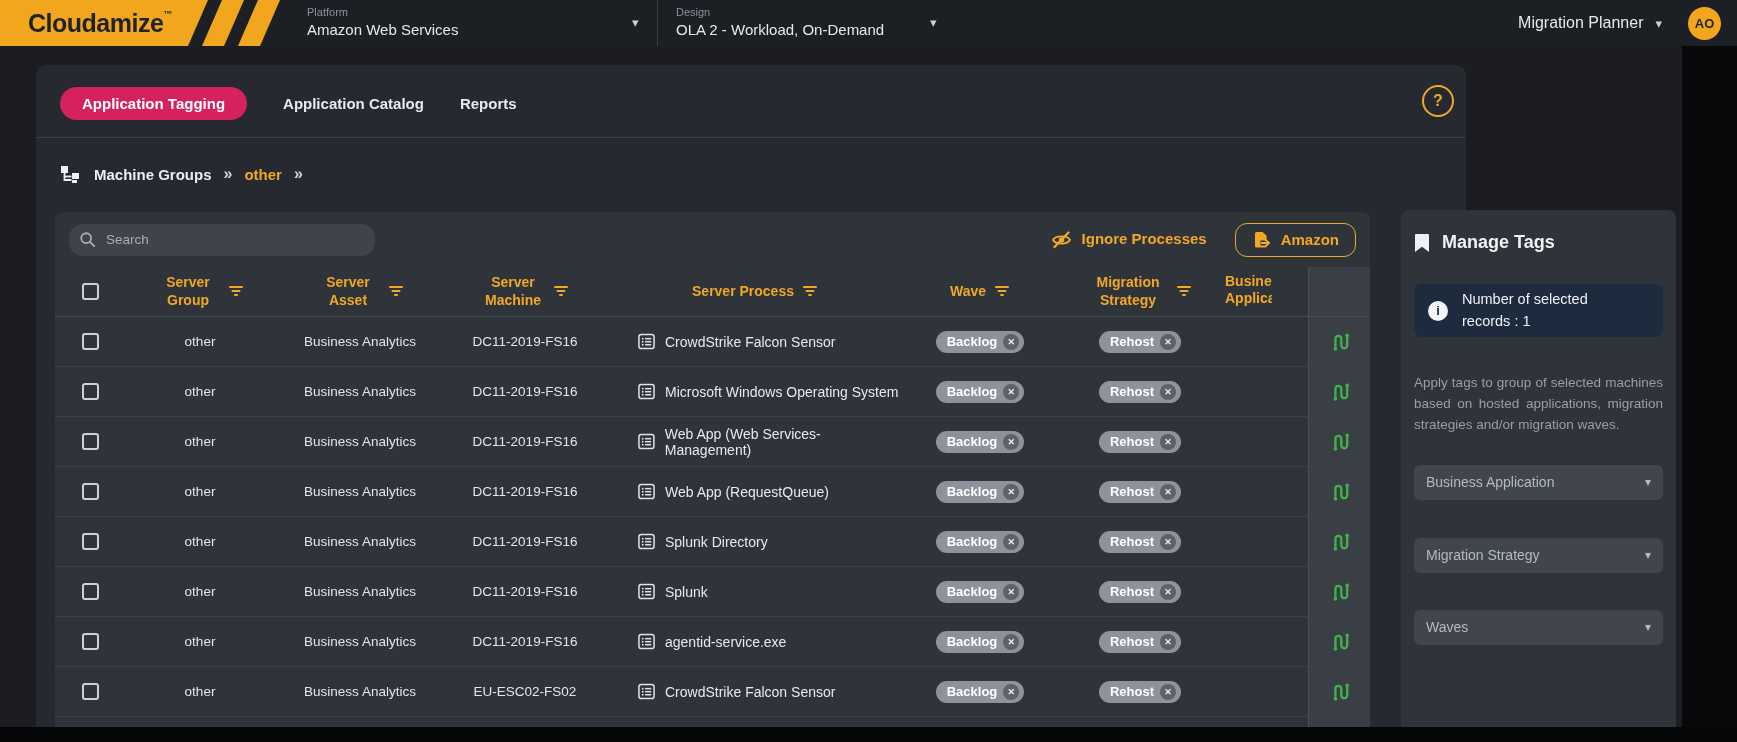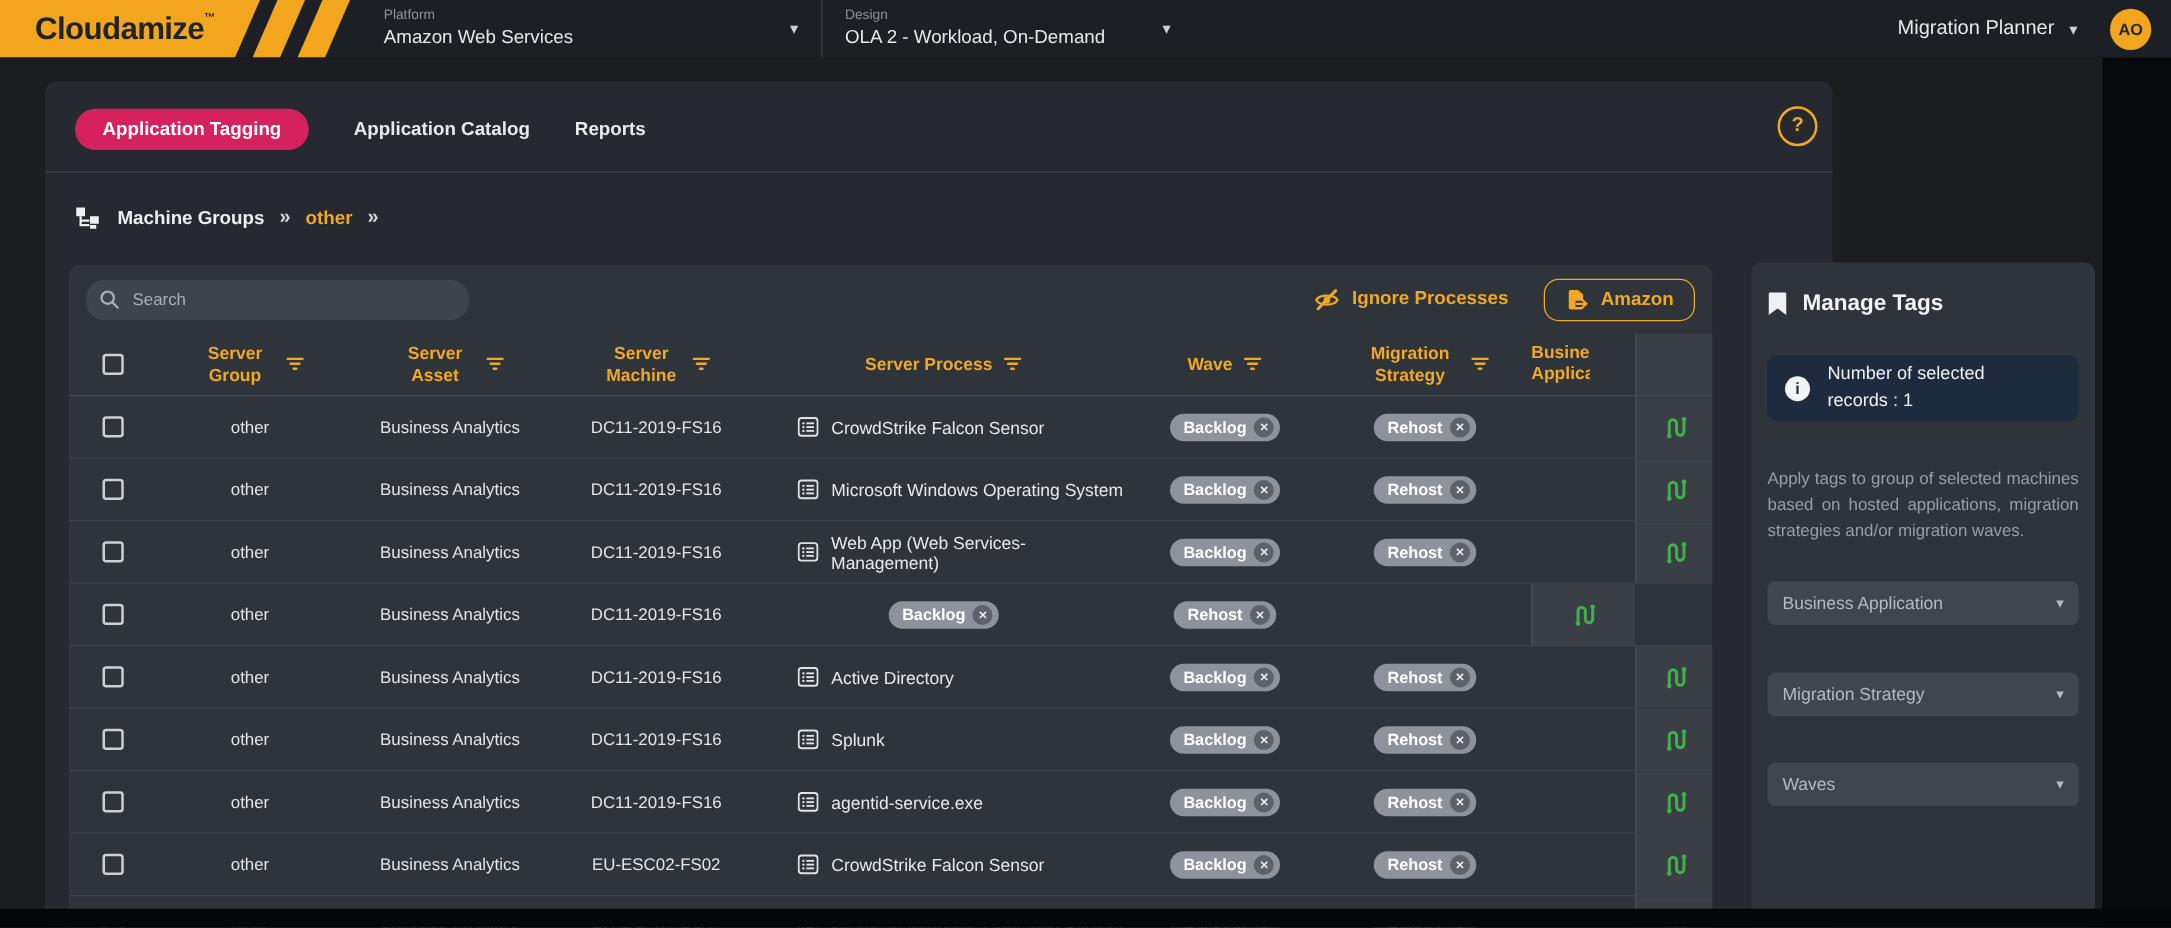--- a/index.html
+++ b/index.html
@@ -387,20 +387,32 @@
     </div>
   </div>
 
   <div class="grid-row tr">
     <div class="td">
       <span class="checkbox"></span>
     </div>
     <div class="td">other</div>
     <div class="td">Business Analytics</div>
     <div class="td">DC11-2019-FS16</div>
+    <div class="td cell-process">
+      <svg width="17" height="17" viewBox="0 0 18 18">
+        <rect x="1" y="1.5" width="16" height="15" rx="2.5" fill="none" stroke="#dfe3e7" stroke-width="1.6"></rect>
+        <circle cx="5" cy="6" r="1" fill="#dfe3e7"></circle>
+                <rect x="7.5" y="5.2" width="6.5" height="1.6" fill="#dfe3e7"></rect>
+        <circle cx="5" cy="9.2" r="1" fill="#dfe3e7"></circle>
+                <rect x="7.5" y="8.4" width="6.5" height="1.6" fill="#dfe3e7"></rect>
+        <circle cx="5" cy="12.4" r="1" fill="#dfe3e7"></circle>
+                <rect x="7.5" y="11.6" width="6.5" height="1.6" fill="#dfe3e7"></rect>
+      </svg>
+      <span>Web App (RequestQueue)</span>
+    </div>
     <div class="td">
       <span class="badge">
         <span>Backlog</span>
         <span class="badge-x">✕</span>
       </span>
     </div>
     <div class="td">
       <span class="badge">
         <span>Rehost</span>
         <span class="badge-x">✕</span>
@@ -426,21 +438,21 @@
     <div class="td cell-process">
       <svg width="17" height="17" viewBox="0 0 18 18">
         <rect x="1" y="1.5" width="16" height="15" rx="2.5" fill="none" stroke="#dfe3e7" stroke-width="1.6"></rect>
         <circle cx="5" cy="6" r="1" fill="#dfe3e7"></circle>
                 <rect x="7.5" y="5.2" width="6.5" height="1.6" fill="#dfe3e7"></rect>
         <circle cx="5" cy="9.2" r="1" fill="#dfe3e7"></circle>
                 <rect x="7.5" y="8.4" width="6.5" height="1.6" fill="#dfe3e7"></rect>
         <circle cx="5" cy="12.4" r="1" fill="#dfe3e7"></circle>
                 <rect x="7.5" y="11.6" width="6.5" height="1.6" fill="#dfe3e7"></rect>
       </svg>
-      <span>Active Directory</span>
+      <span>Splunk Directory</span>
     </div>
     <div class="td">
       <span class="badge">
         <span>Backlog</span>
         <span class="badge-x">✕</span>
       </span>
     </div>
     <div class="td">
       <span class="badge">
         <span>Rehost</span>

